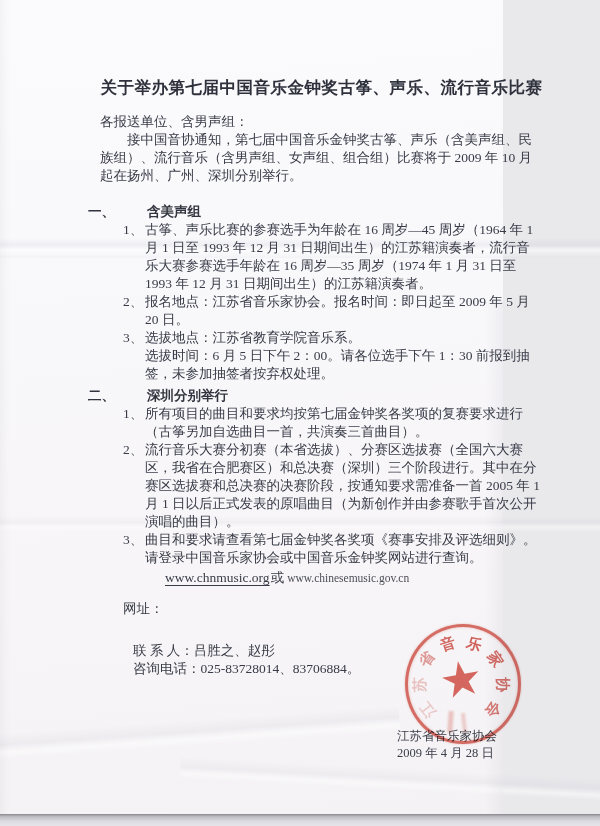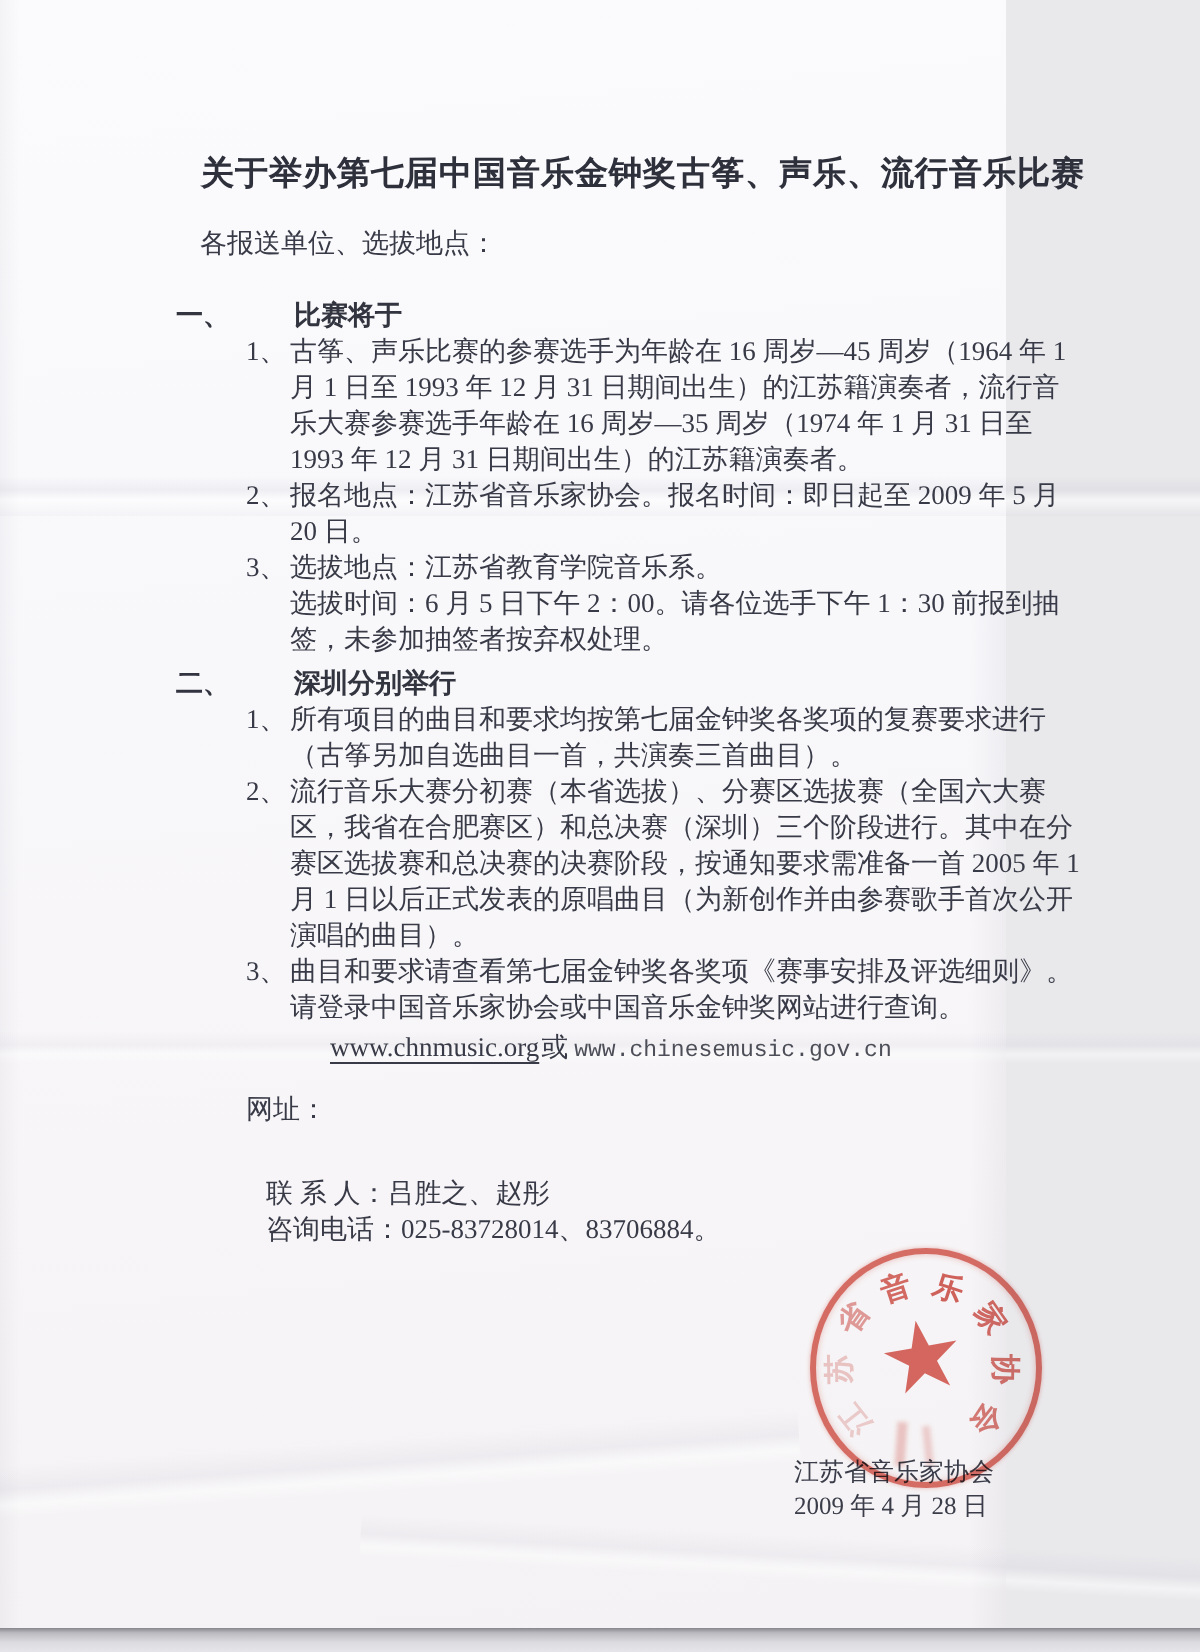--- a/index.html
+++ b/index.html
@@ -44,21 +44,21 @@
   .sec-head.first{margin-top:18px;}
   .sec-head.second{margin-top:4px;}
   .sec-num{flex:0 0 59px;margin-left:-12px;}
   ol.items{list-style:none;margin:0;padding:0 0 0 23px;}
   ol.items li{display:flex;}
   .item-num{flex:0 0 22px;}
   .item-text{flex:1;white-space:pre-wrap;}
   .weblinks{margin-top:2px;}
   .url1{text-decoration:underline;text-underline-offset:3px;}
   .conj{margin:0 3px 0 1px;}
-  .url2{font-family:Liberation Mono, monospace;font-size:11.5px;color:#4c4e58;}
+  .url2{font-family:Liberation Serif, serif;font-size:11.5px;color:#4c4e58;}
   .contact{margin-top:24px;margin-left:33px;}
   .contact div{line-height:18px;}
 
   .signature{position:absolute;left:397px;top:728px;font-size:12.5px;line-height:17px;color:#3a3d49;white-space:nowrap;}
 
   
   .seal{position:absolute;left:402px;top:619px;width:122px;height:128px;mix-blend-mode:multiply;pointer-events:none;}
   .seal-ring{position:absolute;left:3px;top:5px;width:110px;height:114px;border-radius:50%;
     border:3px solid rgba(208,58,46,.72);
     box-shadow:0 0 2px rgba(208,58,46,.35), inset 0 0 3px rgba(208,58,46,.3);}
@@ -88,26 +88,27 @@
   <div class="wrinkle2"></div>
   <div class="edge-right"></div>
   <div class="edge-left"></div>
 
   <div class="content">
 
     <div class="title">
       <div>关于举办第七届中国音乐金钟奖古筝、声乐、流行音乐比赛</div>
     </div>
 
-    <div class="salutation">各报送单位、选拔地点：</div>
+    <div class="salutation">各报送单位、含男声组：</div>
 
+    <p class="para">接中国音协通知，第七届中国音乐金钟奖古筝、声乐（含美声组、民族组）、流行音乐（含男声组、女声组、组合组）比赛将于 2009 年 10 月起在扬州、广州、深圳分别举行。</p>
 
     <div class="sec-head first">
       <span class="sec-num">一、</span>
-      <span>比赛将于</span>
+      <span>含美声组</span>
     </div>
     <ol class="items">
       <li>
         <span class="item-num">1、</span>
         <span class="item-text">古筝、声乐比赛的参赛选手为年龄在 16 周岁—45 周岁（1964 年 1 月 1 日至 1993 年 12 月 31 日期间出生）的江苏籍演奏者，流行音乐大赛参赛选手年龄在 16 周岁—35 周岁（1974 年 1 月 31 日至 1993 年 12 月 31 日期间出生）的江苏籍演奏者。</span>
       </li>
       <li>
         <span class="item-num">2、</span>
         <span class="item-text">报名地点：江苏省音乐家协会。报名时间：即日起至 2009 年 5 月 20 日。</span>
       </li>

